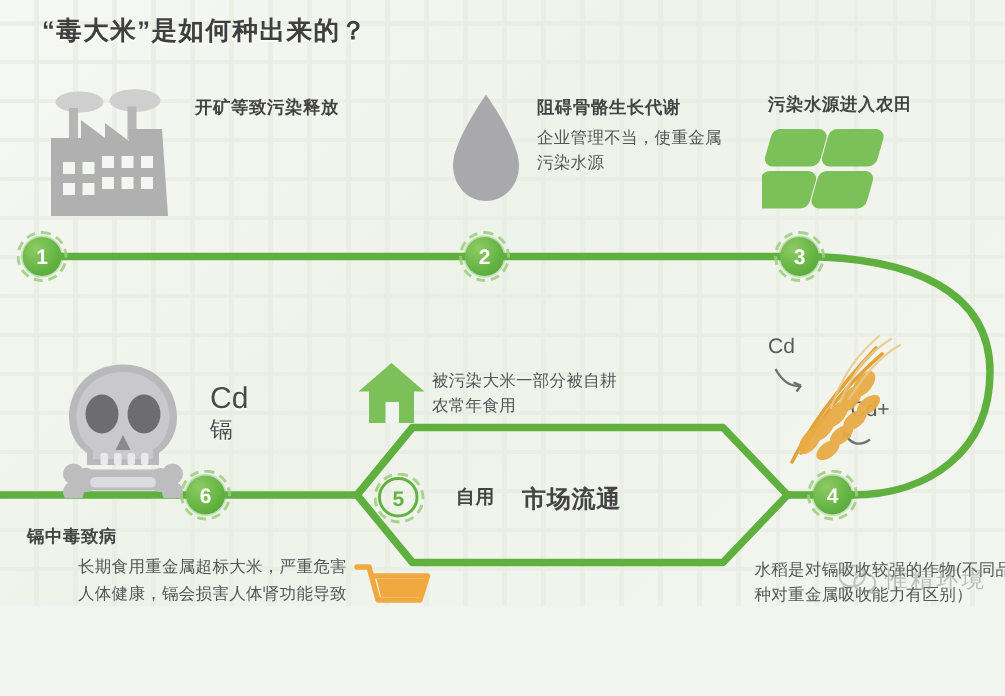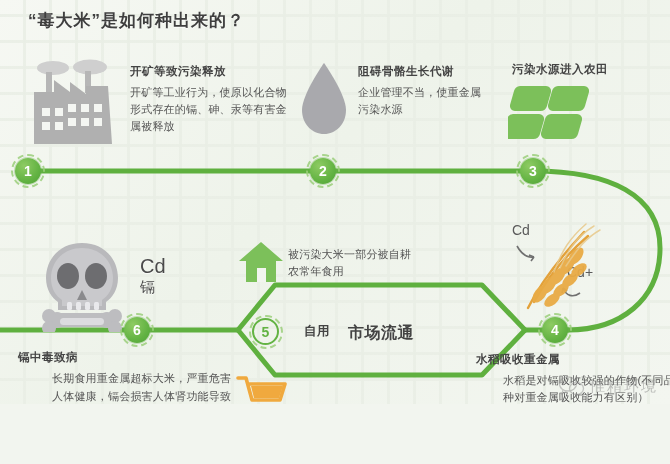--- a/index.html
+++ b/index.html
@@ -122,21 +122,20 @@
         <rect x="57" y="48" width="8" height="8"></rect>
       <rect x="70" y="48" width="8" height="8"></rect>
       <rect x="18" y="66" width="8" height="8"></rect>
         <rect x="31" y="66" width="8" height="8"></rect>
       <rect x="44" y="62" width="8" height="8"></rect>
         <rect x="57" y="62" width="8" height="8"></rect>
       <rect x="70" y="62" width="8" height="8"></rect>
     </g>
   </svg>
   <div class="abs head" style="left:130px;top:64px;">开矿等致污染释放</div>
-  <div class="abs body" style="left:130px;top:84px;width:160px;">开矿等工业行为，使原以化合物形式存在的镉、砷、汞等有害金属被释放</div>
 
   <svg class="abs icon" style="left:296px;top:60px;width:56px;height:80px;" viewBox="0 0 56 80">
     <path d="M28 3 C28 3 6 34 6 50 C6 64 16 74 28 74 C40 74 50 64 50 50 C50 34 28 3 28 3 Z" fill="#a9a9ad"></path>
   </svg>
   <div class="abs" style="left:296px;top:96px;width:56px;text-align:center;font-size:18px;color:#eef1ec;">H₂O</div>
   <div class="abs head" style="left:358px;top:64px;">阻碍骨骼生长代谢</div>
   <div class="abs body" style="left:358px;top:84px;width:132px;">企业管理不当，使重金属污染水源</div>
 
   <svg class="abs icon" style="left:508px;top:78px;width:84px;height:64px;" viewBox="0 0 84 64">
     <g fill="#7cc05a">
@@ -173,21 +172,20 @@
   <div class="abs cdtag" style="left:512px;top:222px;">Cd</div>
   <svg class="abs" style="left:514px;top:243px;width:24px;height:20px;" viewBox="0 0 24 20">
     <path d="M3 3 C8 12 14 15 20 14" stroke="#707070" stroke-width="1.6" fill="none"></path>
     <path d="M20 14 L15 12 M20 14 L17 18" stroke="#707070" stroke-width="1.6" fill="none"></path>
   </svg>
   <div class="abs cdtag" style="left:567px;top:264px;">Cd+</div>
   <svg class="abs" style="left:560px;top:284px;width:24px;height:18px;" viewBox="0 0 24 18">
     <path d="M3 4 C6 12 13 14 20 9" stroke="#707070" stroke-width="1.6" fill="none"></path>
     <path d="M3 4 L7 7 M3 4 L2 9" stroke="#707070" stroke-width="1.6" fill="none"></path>
   </svg>
-  <div class="abs head" style="left:476px;top:352px;">水稻吸收重金属</div>
   <div class="abs body" style="left:476px;top:372px;width:172px;margin-left:27px;">水稻是对镉吸收较强的作物(不同品种对重金属吸收能力有区别）</div>
 
   <svg class="abs icon" style="left:238px;top:240px;width:46px;height:44px;" viewBox="0 0 46 44">
     <path d="M23 2 L45 21 L38 21 L38 42 L8 42 L8 21 L1 21 Z" fill="#7cc05a"></path>
     <rect x="19" y="28" width="9" height="14" fill="#f2f5ef"></rect>
   </svg>
   <div class="abs body" style="left:288px;top:246px;width:130px;">被污染大米一部分被自耕农常年食用</div>
 
   <svg class="abs icon" style="left:236px;top:374px;width:52px;height:42px;" viewBox="0 0 52 42">
     <path d="M2 4 L10 4 L16 26 L44 26 L49 10 L13 10" stroke="#f0a93e" stroke-width="3.6" fill="none" stroke-linecap="round" stroke-linejoin="round"></path>

